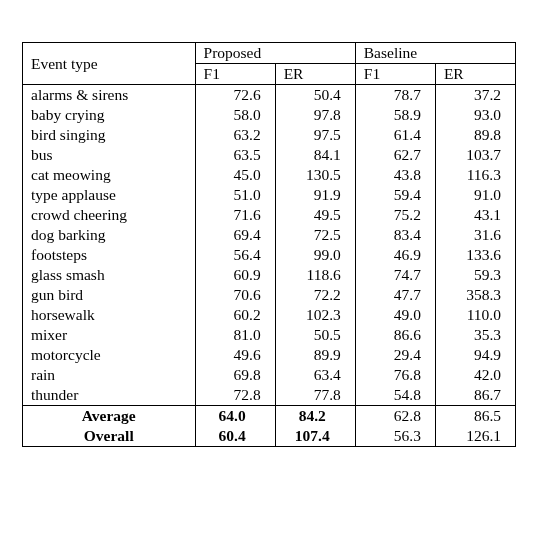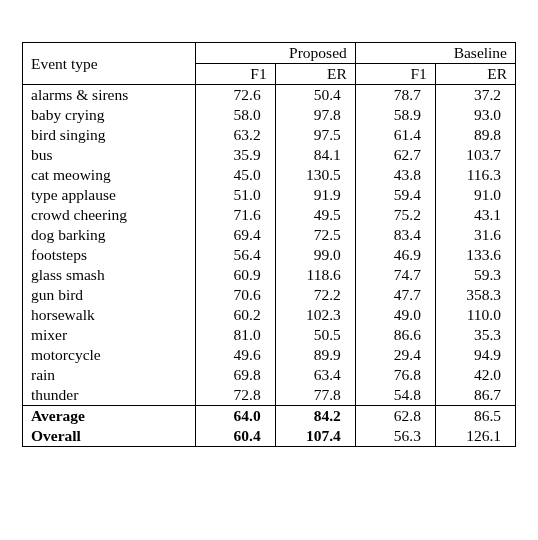--- a/index.html
+++ b/index.html
@@ -22,22 +22,22 @@
       font-weight: normal;
       text-align: left;
       white-space: nowrap;
     }
     .num { text-align: right; padding-right: 14px; }
     .b-top { border-top: 1.5px solid #000; }
     .b-bottom { border-bottom: 1.5px solid #000; }
     .b-thin-bottom { border-bottom: 1px solid #000; }
     .vl { border-left: 1.5px solid #000; }
     .vr { border-right: 1.5px solid #000; }
-    .center { text-align: right; }
-    .bold { font-weight: bold; }
+    .center { text-align: left; }
+    .bold { font-weight: bold; text-align: center; }
     .evtcol { width: 35%; }
     .valcol { width: 16.25%; }
   </style>
 </head>
 <body>
 
 <table>
   <colgroup>
     <col class="evtcol">
       <col class="valcol">
@@ -75,21 +75,21 @@
       </tr>
       <tr>
         <td class="vl vr">bird singing</td>
         <td class="num vr">63.2</td>
         <td class="num vr">97.5</td>
         <td class="num vr">61.4</td>
         <td class="num vr">89.8</td>
       </tr>
       <tr>
         <td class="vl vr">bus</td>
-        <td class="num vr">35.9</td>
+        <td class="num vr">63.5</td>
         <td class="num vr">84.1</td>
         <td class="num vr">62.7</td>
         <td class="num vr">103.7</td>
       </tr>
       <tr>
         <td class="vl vr">cat meowing</td>
         <td class="num vr">45.0</td>
         <td class="num vr">130.5</td>
         <td class="num vr">43.8</td>
         <td class="num vr">116.3</td>

